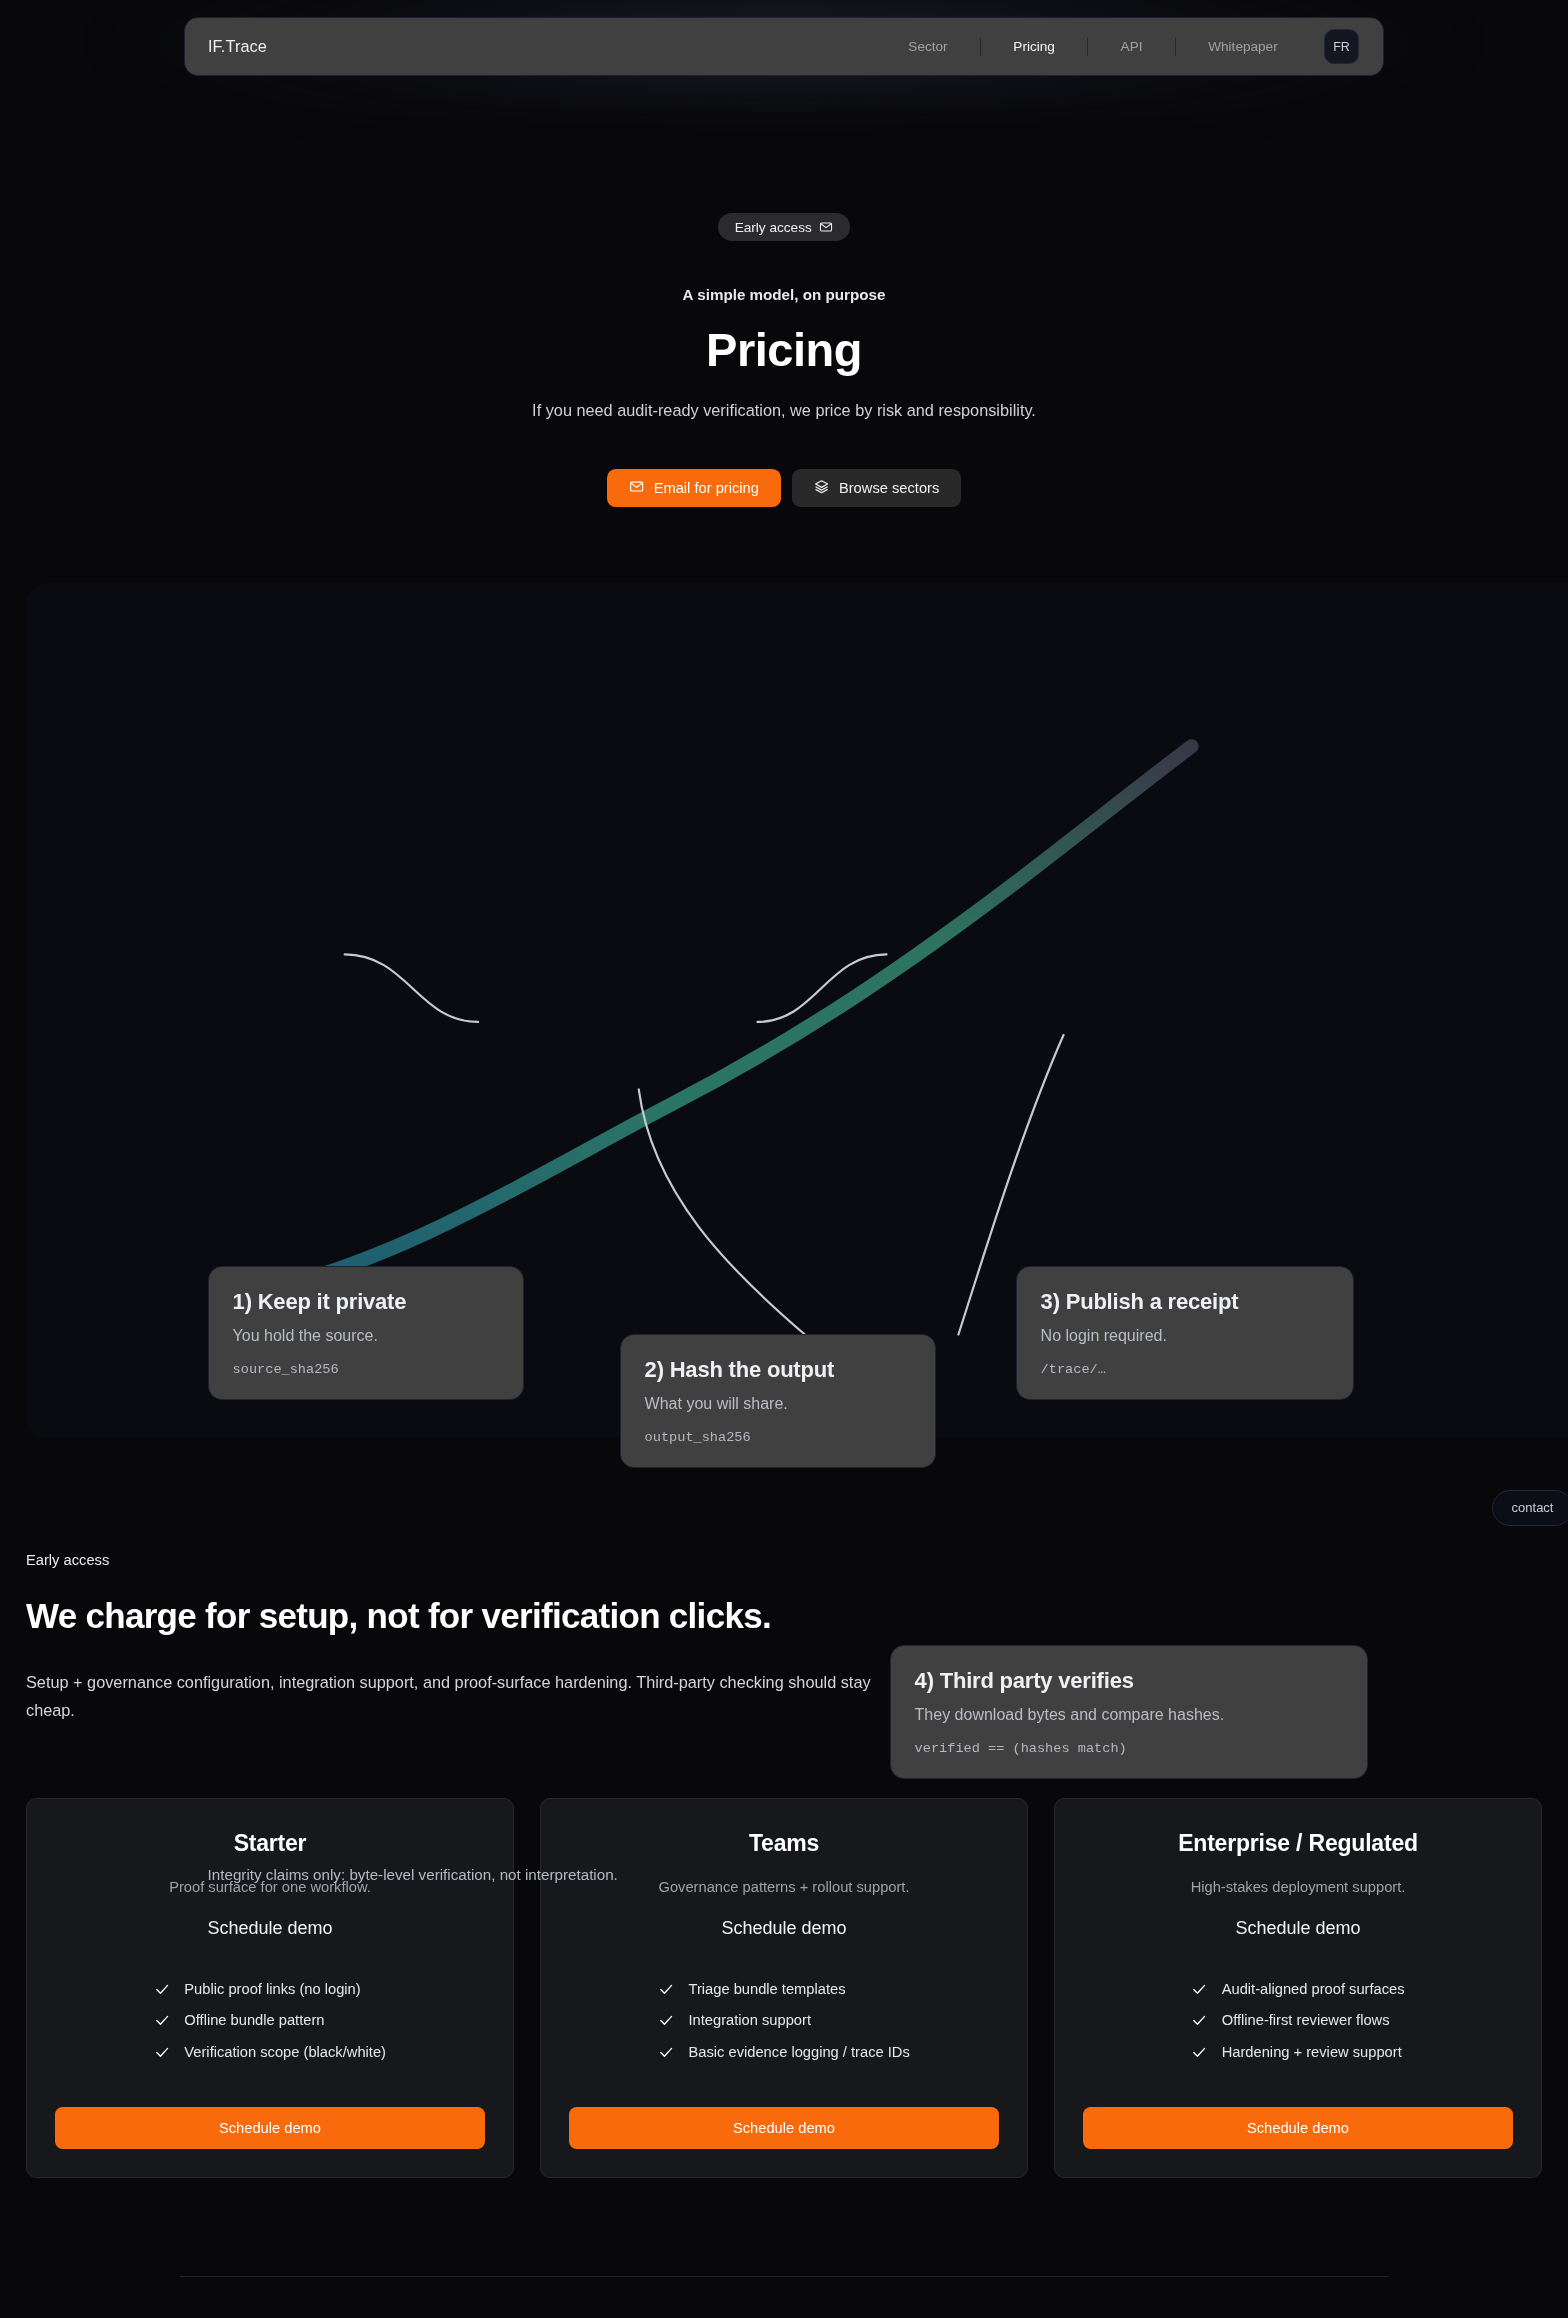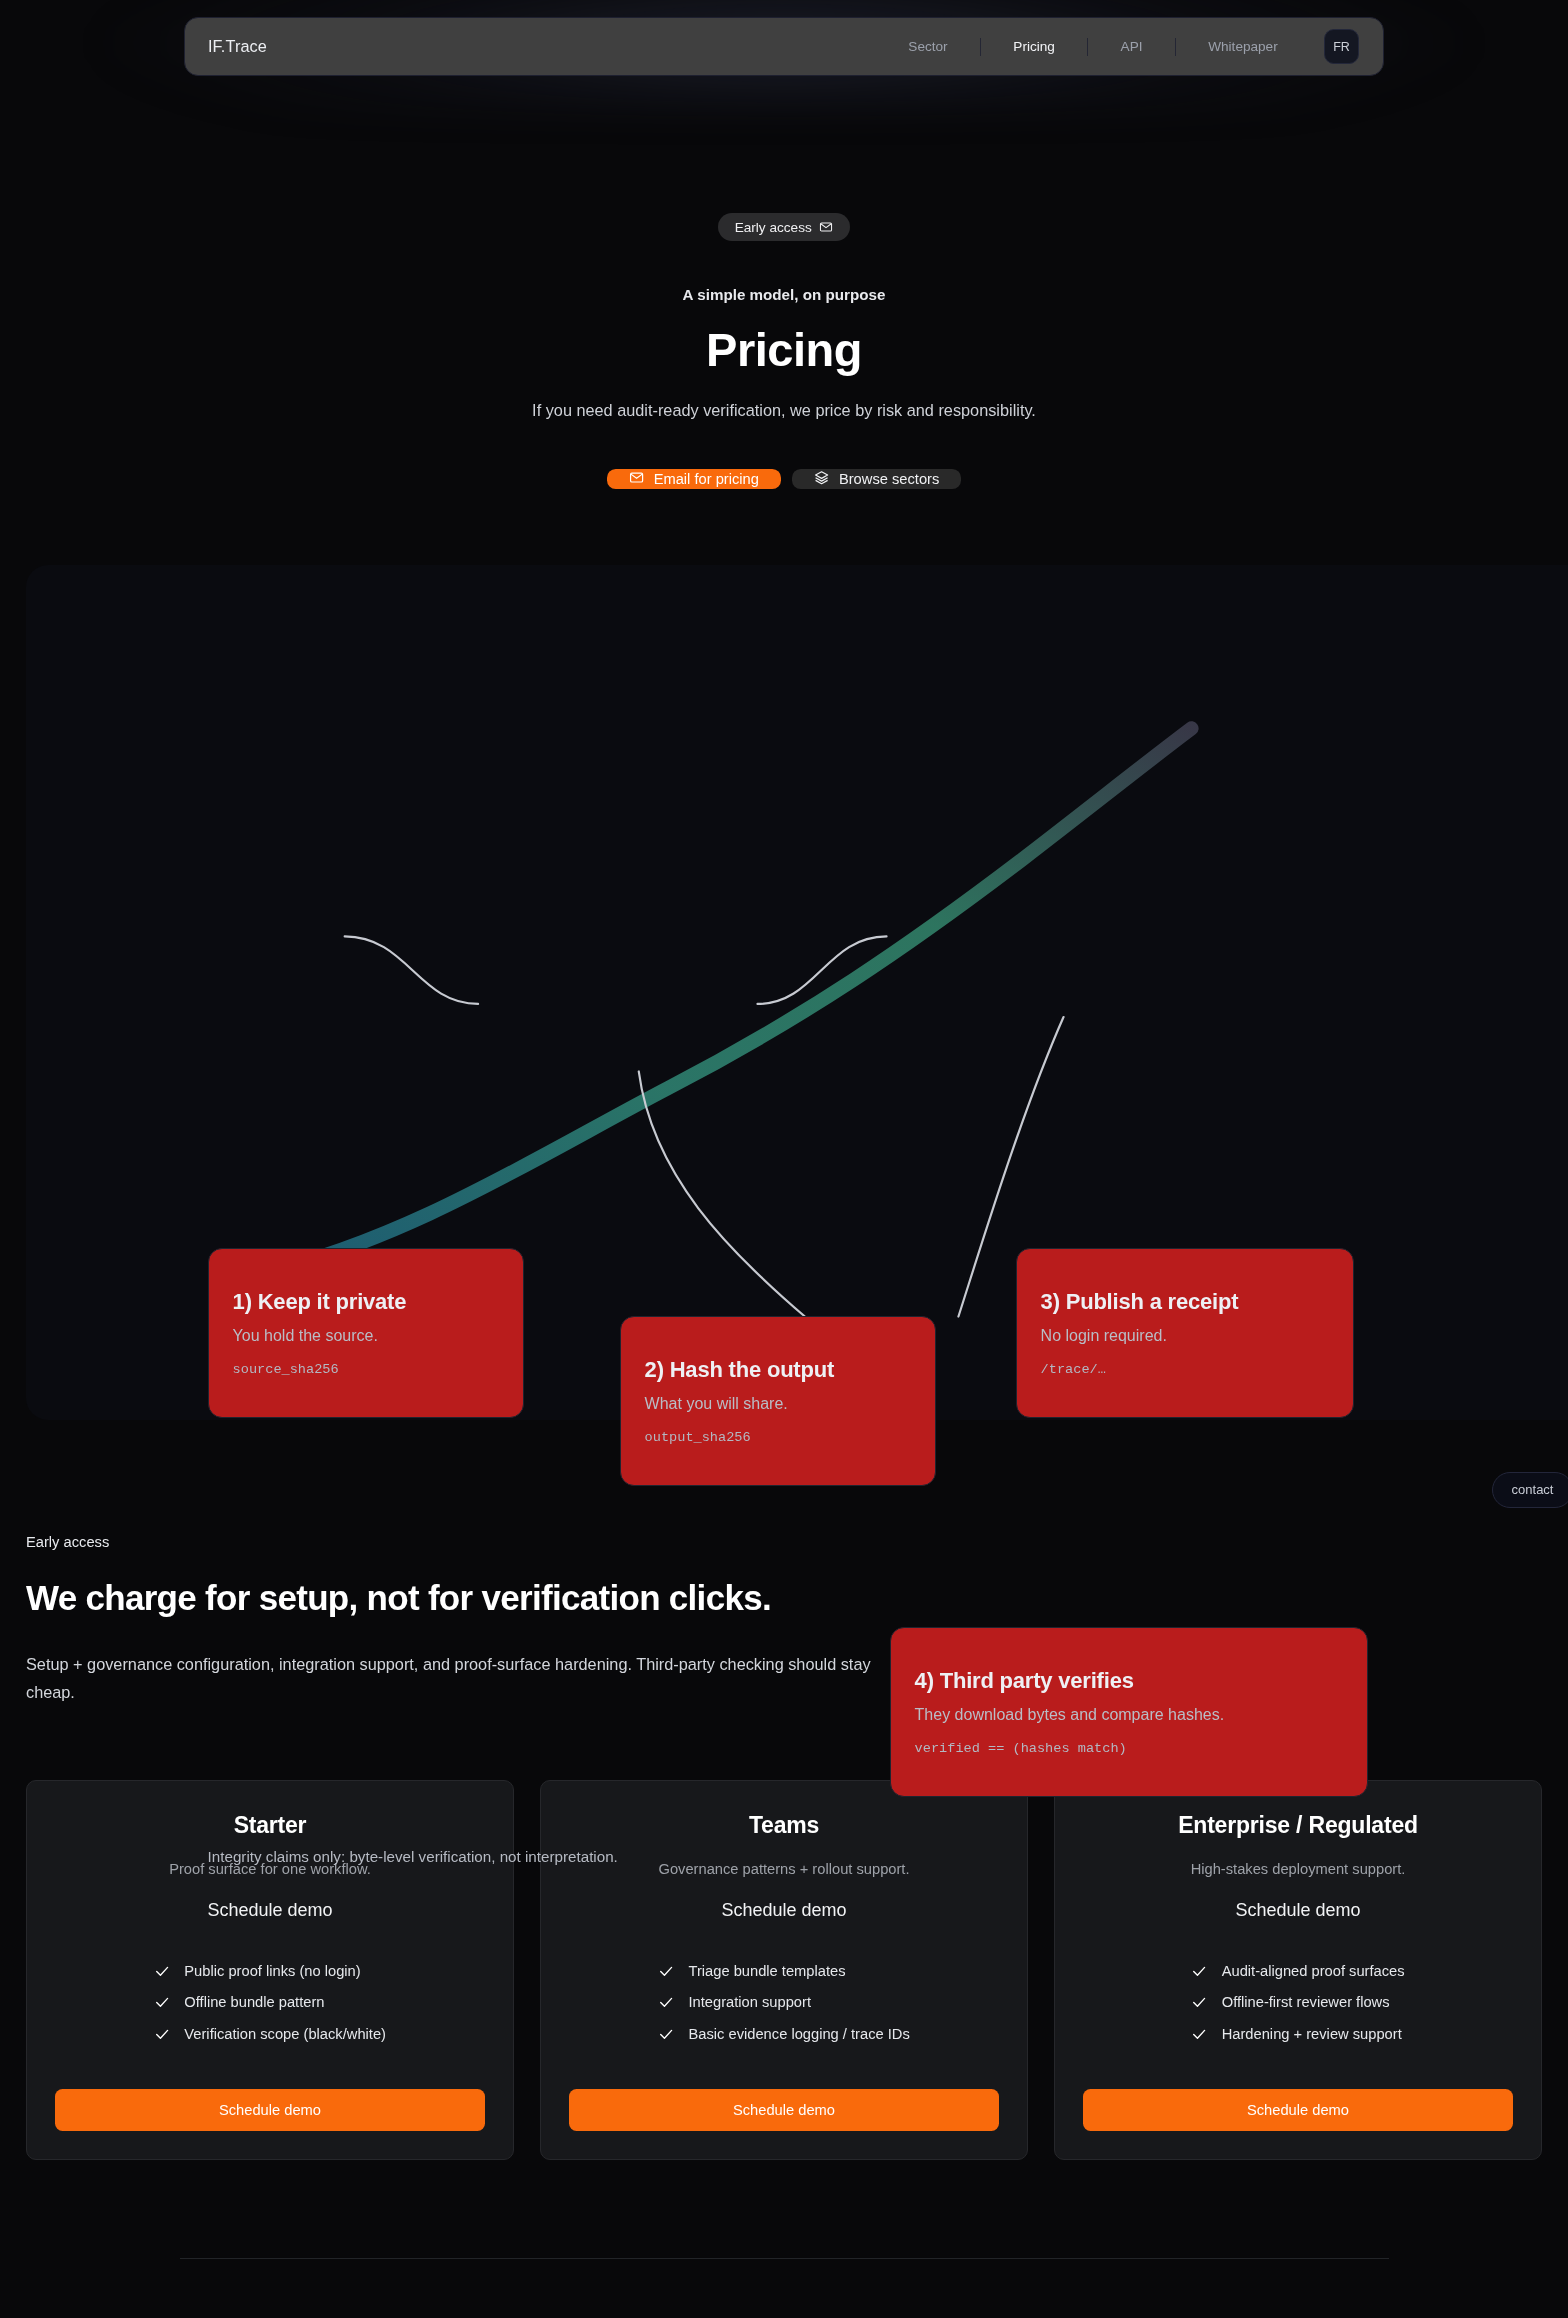--- a/index.html
+++ b/index.html
@@ -108,21 +108,21 @@
   }
   .btn {
     display: inline-flex;
     align-items: center;
     gap: 9.8px;
     border: none;
     border-radius: 8.7px;
     font-size: 14.7px;
     font-family: inherit;
     cursor: pointer;
-    padding: 1px 22px;
+    padding: 10px 22px;
     white-space: nowrap;
   }
   .btn-primary { background: #f96a0c; color: #ffffff; }
   .btn-ghost { background: #292929; color: #f1f2f4; }
 
   
   .diagram-section {
     position: relative;
     margin-top: 76px;
     margin-left: 25.6px;
@@ -135,24 +135,24 @@
   .diagram-canvas {
     position: absolute;
     inset: 0;
     overflow: hidden;
     border-radius: 22px 0 0 22px;
   }
   .diagram-canvas svg { position: absolute; left: 0; top: 0; }
 
   .node {
     position: absolute;
-    background: #b91c1c;
+    background: #404040;
     border: 1.1px solid #20232e;
     border-radius: 14px;
-    padding: 40px 24px;
+    padding: 22px 24px;
   }
   .node-title {
     font-size: 22px;
     font-weight: 700;
     color: #eef0f4;
     letter-spacing: -0.2px;
   }
   .node-desc {
     margin-top: 12px;
     font-size: 16px;

